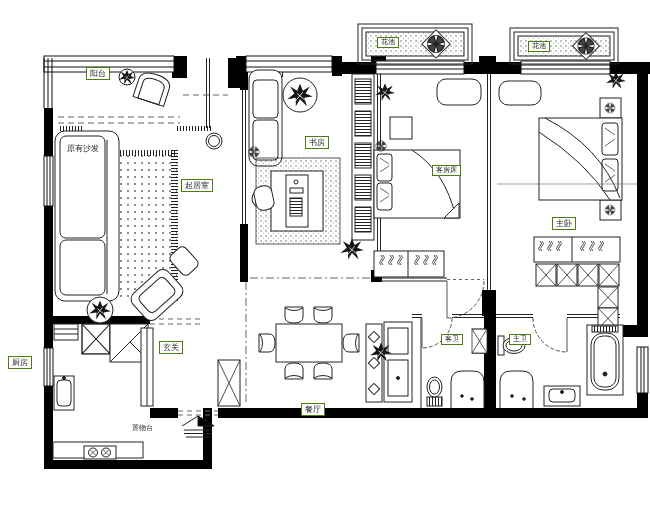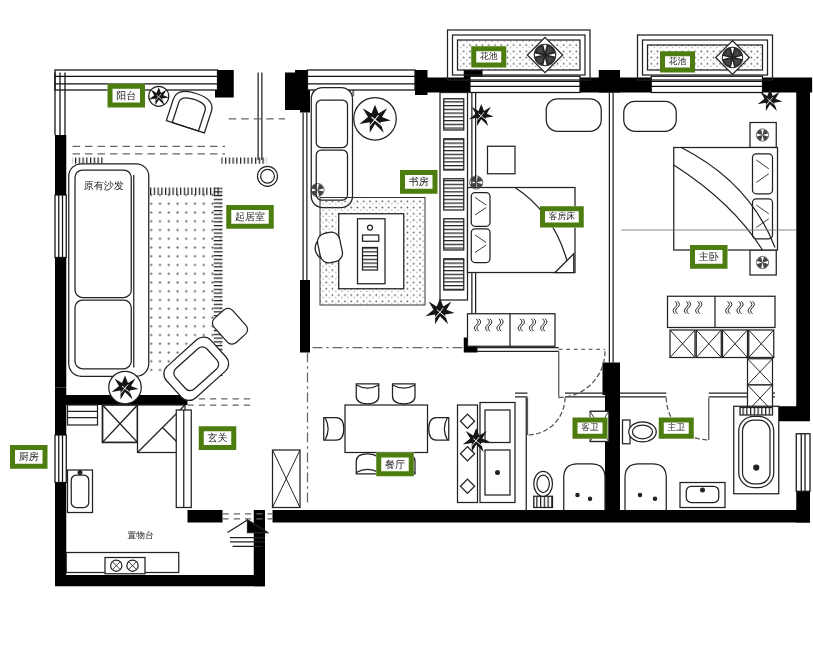--- a/index.html
+++ b/index.html
@@ -1,19 +1,19 @@
 <!DOCTYPE html>
 <html><head>
 <meta charset="utf-8">
 <style>
   html,body{margin:0;padding:0;background:#fff;}
   #plan{position:relative;width:650px;height:520px;background:#ffffff;overflow:hidden;
         font-family:"DejaVu Sans",sans-serif;}
   #plan svg{position:absolute;left:0;top:0;}
-  .lbl{position:absolute;border:4px solid #4d7c0f;background:#fff;color:#1a1a1a;
+  .lbl{position:absolute;border:1px solid #4d7c0f;background:#fff;color:#1a1a1a;
        font-size:8px;line-height:11px;padding:0 3px;white-space:nowrap;z-index:5;}
   .lbl.plain{border:none;background:transparent;}
   .lbl.tiny{font-size:7px;line-height:9px;}
 </style>
 </head>
 <body>
 
 <div id="plan">
 
 <svg width="650" height="520" viewBox="0 0 650 520">
@@ -401,25 +401,25 @@
       <rect x="594" y="336" width="22" height="51" rx="9" fill="none"></rect>
       <circle cx="605" cy="374" r="2" fill="#222"></circle>
     </g>
     <circle cx="512" cy="396" r="1.3" fill="#222"></circle>
         <circle cx="524" cy="399" r="1.3" fill="#222"></circle>
   </g>
 </svg>
 
   <div class="lbl" style="left:86px;top:67px">阳台</div>
   <div class="lbl plain" style="left:64px;top:143px">原有沙发</div>
-  <div class="lbl" style="left:181px;top:164px">起居室</div>
-  <div class="lbl" style="left:320px;top:136px">书房</div>
+  <div class="lbl" style="left:181px;top:179px">起居室</div>
+  <div class="lbl" style="left:305px;top:136px">书房</div>
   <div class="lbl tiny" style="left:432px;top:165px">客房床</div>
-  <div class="lbl" style="left:552px;top:196px">主卧</div>
+  <div class="lbl" style="left:552px;top:217px">主卧</div>
   <div class="lbl tiny" style="left:377px;top:37px">花池</div>
   <div class="lbl tiny" style="left:528px;top:41px">花池</div>
   <div class="lbl" style="left:8px;top:356px">厨房</div>
-  <div class="lbl plain tiny" style="left:99px;top:424px">置物台</div>
+  <div class="lbl plain tiny" style="left:129px;top:424px">置物台</div>
   <div class="lbl" style="left:159px;top:341px">玄关</div>
-  <div class="lbl" style="left:301px;top:362px">餐厅</div>
-  <div class="lbl tiny" style="left:458px;top:334px">客卫</div>
-  <div class="lbl tiny" style="left:527px;top:334px">主卫</div>
+  <div class="lbl" style="left:301px;top:403px">餐厅</div>
+  <div class="lbl tiny" style="left:441px;top:334px">客卫</div>
+  <div class="lbl tiny" style="left:509px;top:334px">主卫</div>
 </div>
 
 </body></html>

